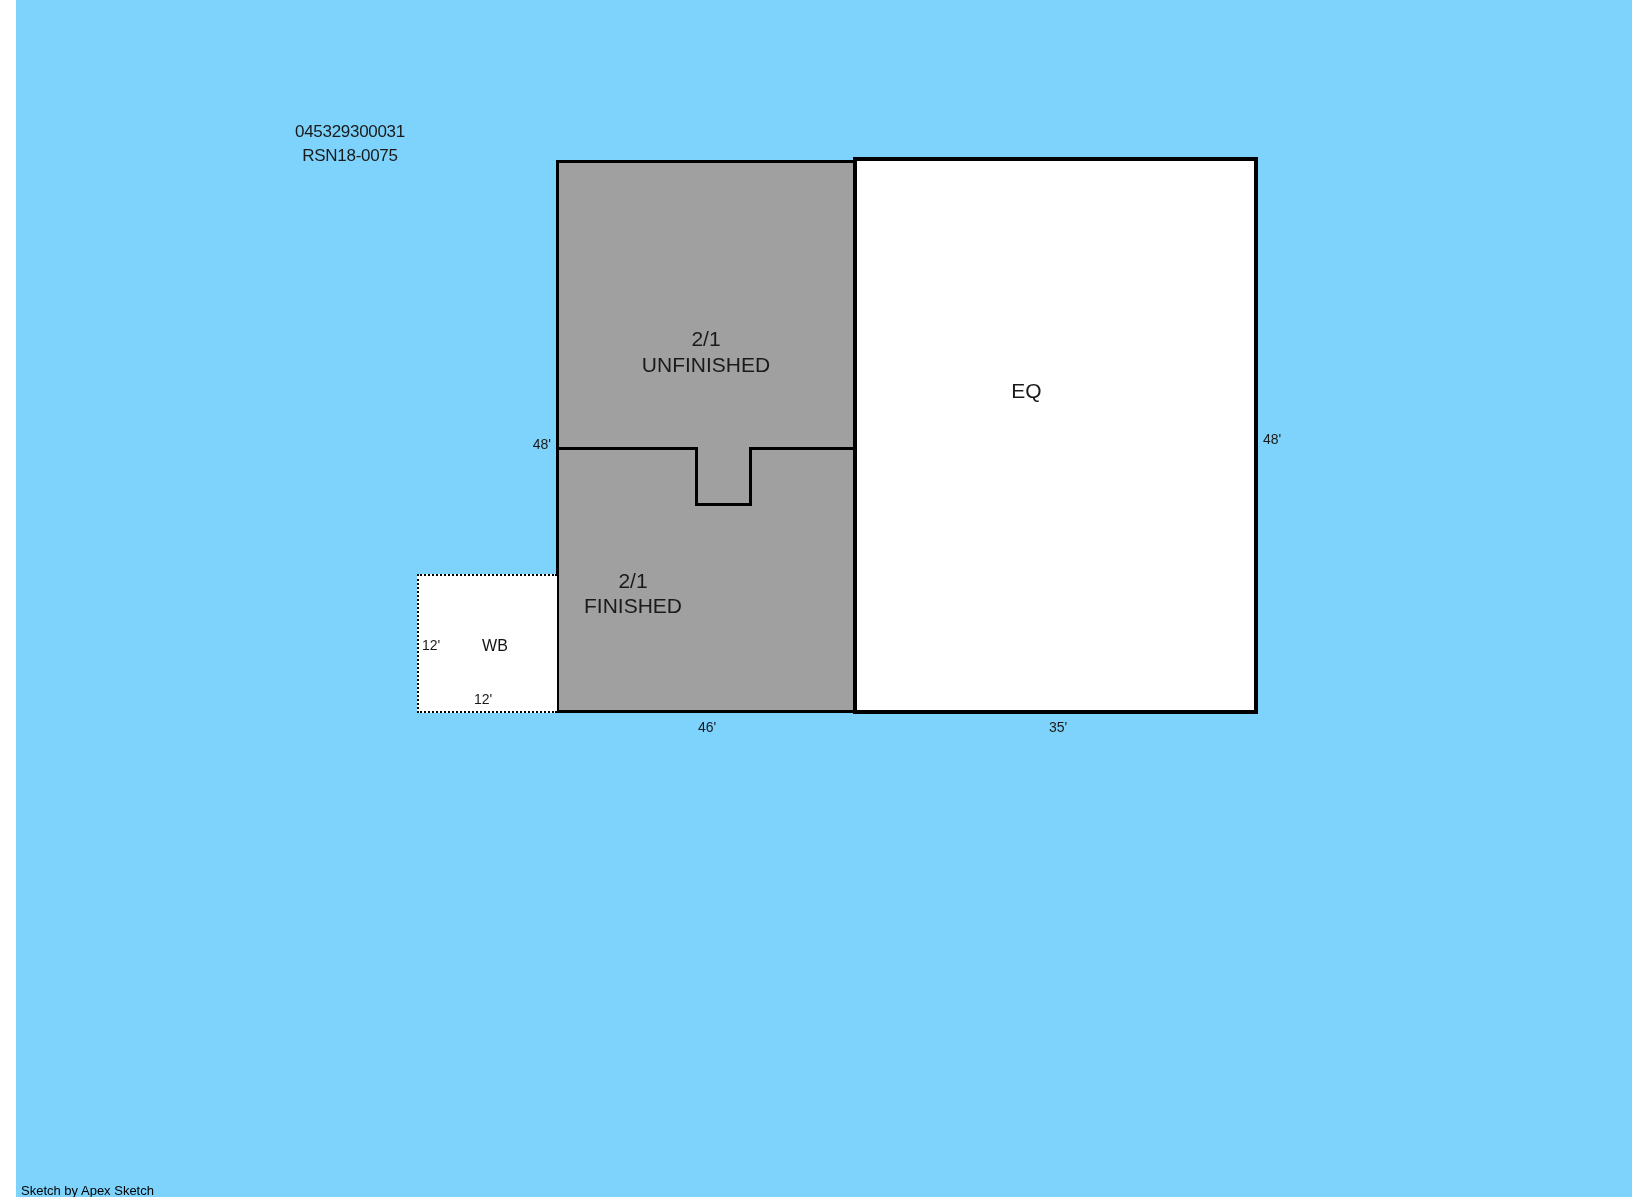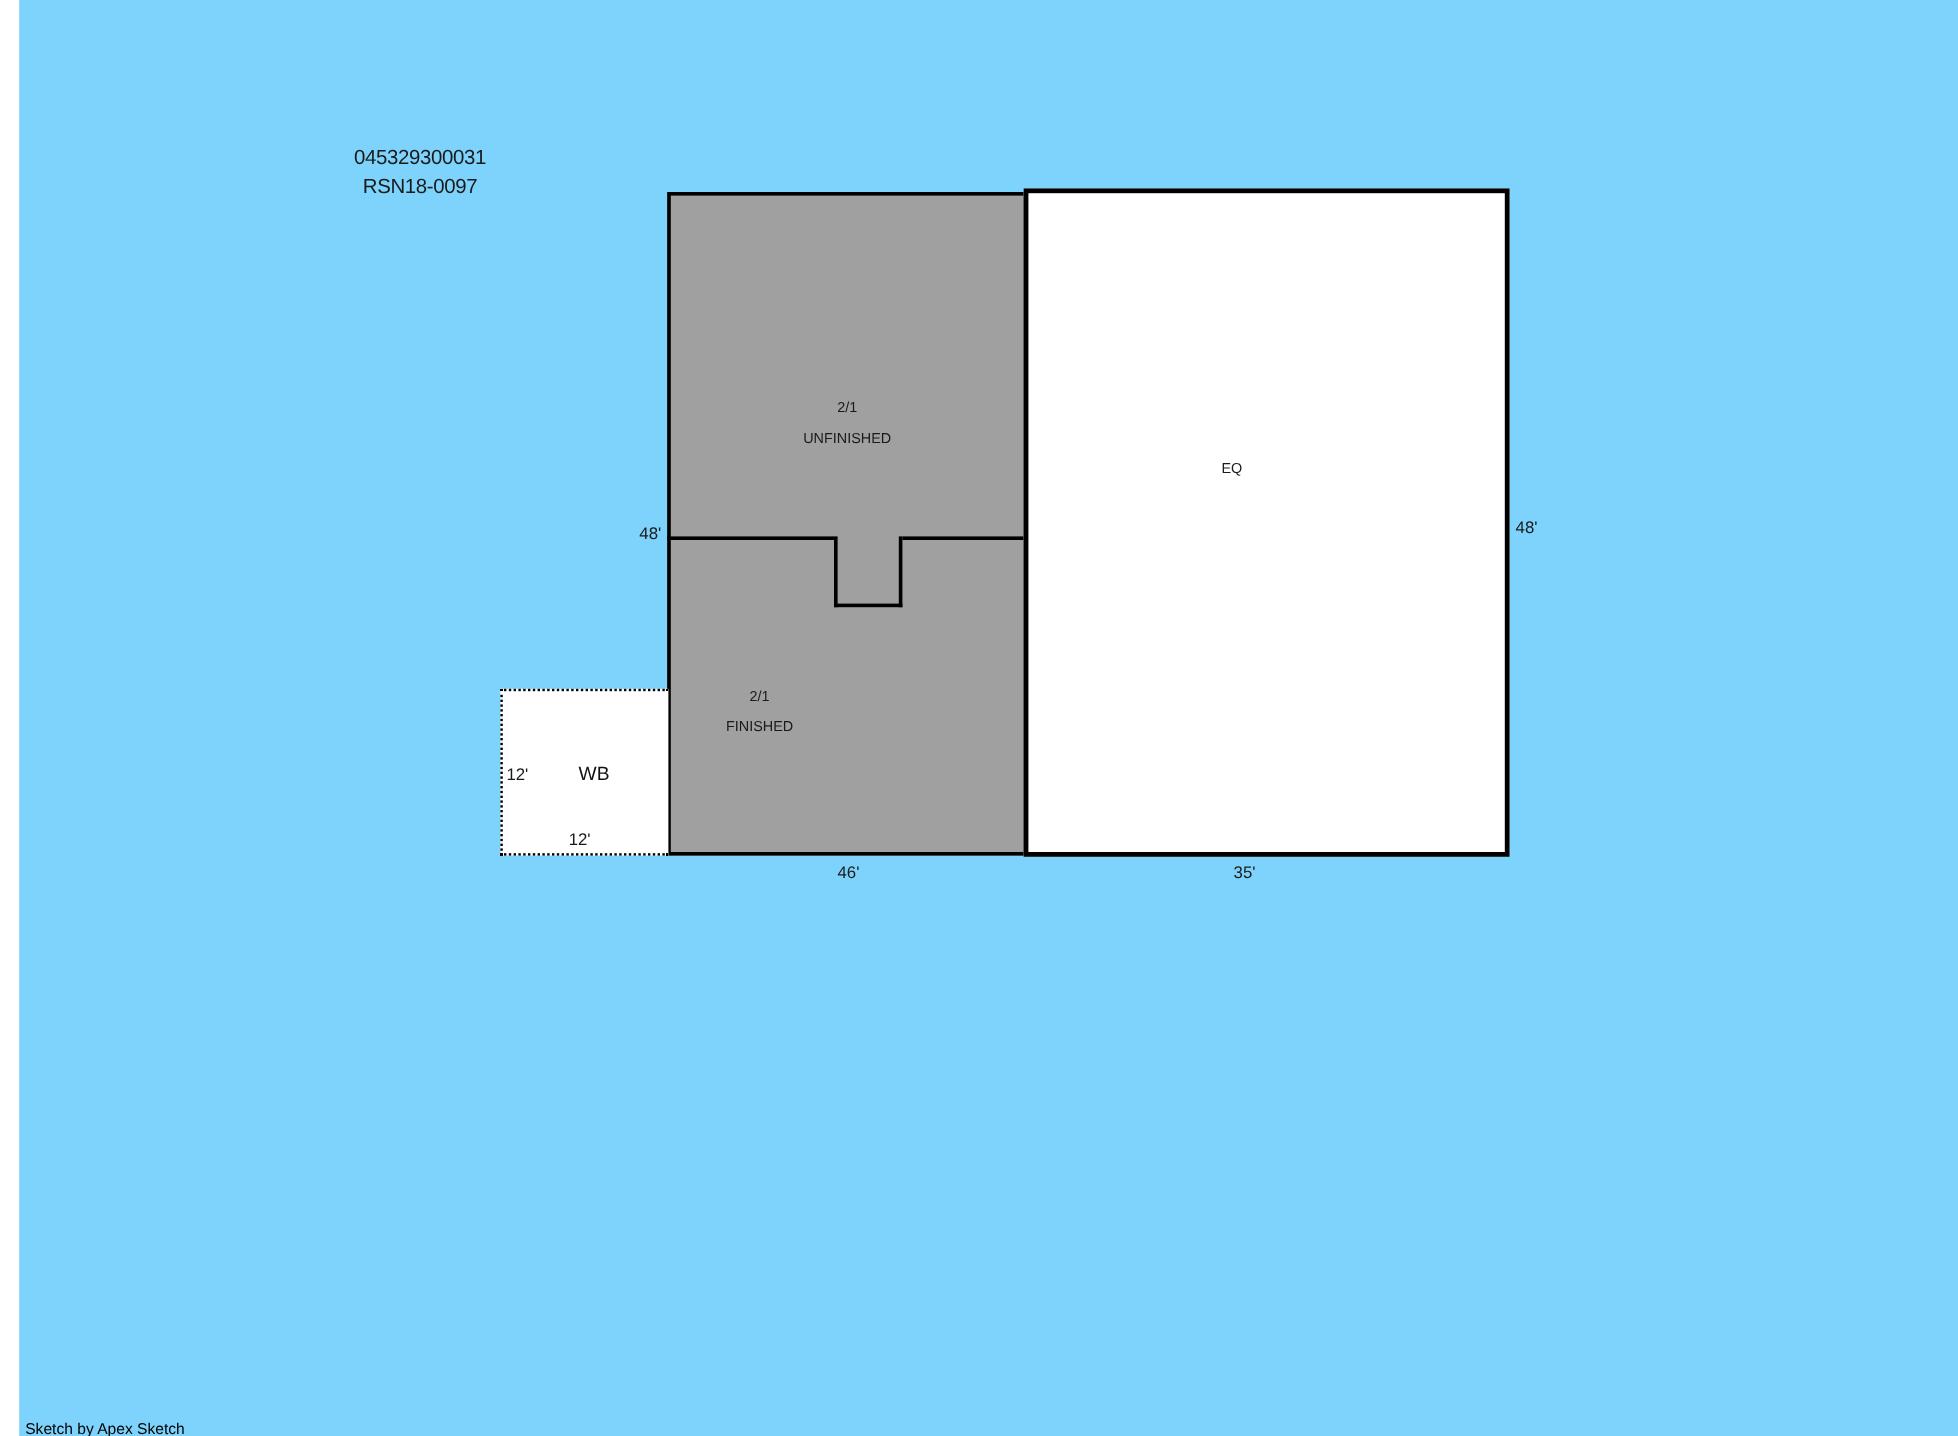--- a/index.html
+++ b/index.html
@@ -66,56 +66,56 @@
     left: 401px; top: 574px; width: 140px; height: 139px;
     border: 2px dotted #000000;
     border-right: none;
     box-sizing: border-box;
     background: #ffffff;
   }
 
   
   .area-label {
     text-align: center;
-    font-size: 12px;
+    font-size: 21px;
     color: #1a1a1a;
   }
   .label-unfinished { left: 540px; top: 326px; width: 300px; line-height: 26px; }
   .label-finished   { left: 517px; top: 568px; width: 200px; line-height: 25px; }
   .label-eq         { left: 837px; top: 379px; width: 347px; line-height: 23px; }
 
   
   .dim {
     font-size: 14px;
     color: #1a1a1a;
     white-space: nowrap;
   }
   .dim-48-left  { left: 485px; top: 436px; width: 50px; text-align: right; }
   .dim-48-right { left: 1247px; top: 431px; }
   .dim-26       { left: 661px; top: 719px; width: 60px; text-align: center; }
-  .dim-35       { left: 1012px; top: 719px; width: 60px; }
+  .dim-35       { left: 1012px; top: 719px; width: 60px; text-align: center; }
   .dim-12-left  { left: 406px; top: 637px; }
   .wb-text      { left: 459px; top: 637px; width: 40px; text-align: center; font-size: 16px; }
   .dim-12-bottom{ left: 447px; top: 691px; width: 40px; text-align: center; }
 
   
   .footer-credit {
     left: 5px; top: 1183px;
     font-size: 13px;
     color: #000000;
   }
 </style>
 </head>
 <body>
 
 <div class="canvas">
 
   <div class="abs parcel-header">
     <div>045329300031</div>
-    <div>RSN18-0097</div>
+    <div>RSN18-0075</div>
   </div>
 
   <div class="abs bldg-gray"></div>
   <div class="abs divider-left"></div>
   <div class="abs divider-right"></div>
   <div class="abs notch"></div>
 
   <div class="abs area-label label-unfinished">
     <div>2/1</div>
     <div>UNFINISHED</div>

